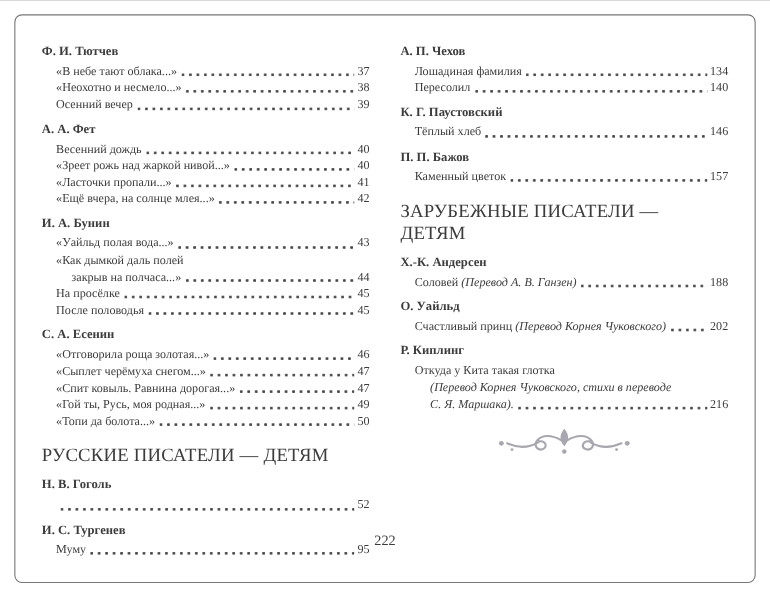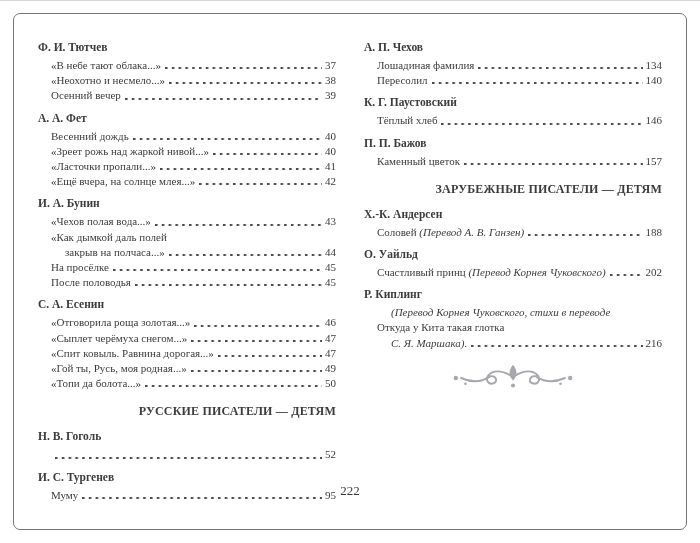--- a/index.html
+++ b/index.html
@@ -23,21 +23,21 @@
     position: absolute; left: 38px; top: 40px; right: 38px; bottom: 40px;
     display: flex; gap: 28px;
   }
   .col { flex: 1; min-width: 0; }
   .author {
     font-weight: bold; font-size: 11.5px; line-height: 15px;
     margin: 7px 0 3px;
   }
   .col-entries > .author:first-child { margin-top: 0; }
   .section-header {
-    font-weight: bold; font-size: 12px; text-align: right;
+    font-weight: normal; font-size: 17px; text-align: left;
     margin: 13px 0 10px; letter-spacing: 0.2px;
   }
   .entry { font-size: 11px; text-align: center; }
   .entry .line {
     display: flex; align-items: baseline;
     line-height: 15.2px; padding-left: 13px;
   }
   .entry .line.cont { padding-left: 27px; }
   .line-text { white-space: nowrap; }
   .it { font-style: italic; }
@@ -111,21 +111,21 @@
         <div class="entry">
           <div class="line">
             <span class="line-text"><span>«Ещё вчера, на солнце млея...»</span></span>
             <span class="dots"></span>
             <span class="pgnum">42</span>
           </div>
         </div>
         <div class="author">И. А. Бунин</div>
         <div class="entry">
           <div class="line">
-            <span class="line-text"><span>«Чехов полая вода...»</span></span>
+            <span class="line-text"><span>«Уайльд полая вода...»</span></span>
             <span class="dots"></span>
             <span class="pgnum">43</span>
           </div>
         </div>
         <div class="entry">
           <div class="line">
             <span class="line-text"><span>«Как дымкой даль полей</span></span>
           </div>
           <div class="line cont">
             <span class="line-text"><span>закрыв на полчаса...»</span></span>
@@ -246,25 +246,25 @@
         <div class="author">О. Уайльд</div>
         <div class="entry">
           <div class="line">
             <span class="line-text"><span>Счастливый принц </span><span class="it">(Перевод Корнея Чуковского)</span></span>
             <span class="dots"></span>
             <span class="pgnum">202</span>
           </div>
         </div>
         <div class="author">Р. Киплинг</div>
         <div class="entry">
+          <div class="line">
+            <span class="line-text"><span>Откуда у Кита такая глотка</span></span>
+          </div>
           <div class="line cont">
             <span class="line-text"><span class="it">(Перевод Корнея Чуковского, стихи в переводе</span></span>
-          </div>
-          <div class="line">
-            <span class="line-text"><span>Откуда у Кита такая глотка</span></span>
           </div>
           <div class="line cont">
             <span class="line-text"><span class="it">С. Я. Маршака).</span></span>
             <span class="dots"></span>
             <span class="pgnum">216</span>
           </div>
         </div>
       </div>
     <div class="ornament-wrap">
       <svg width="132" height="30" viewBox="0 0 150 34" aria-hidden="true">

